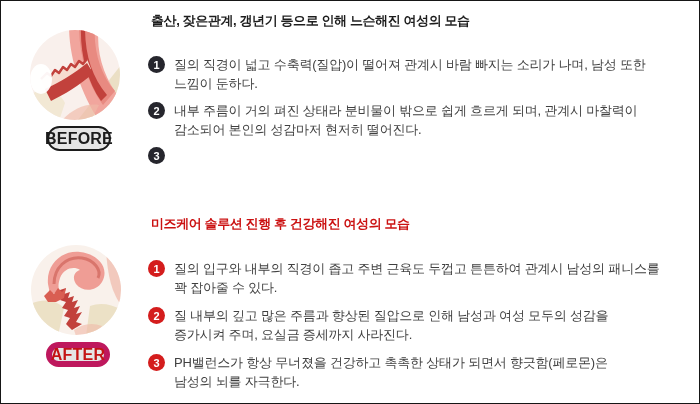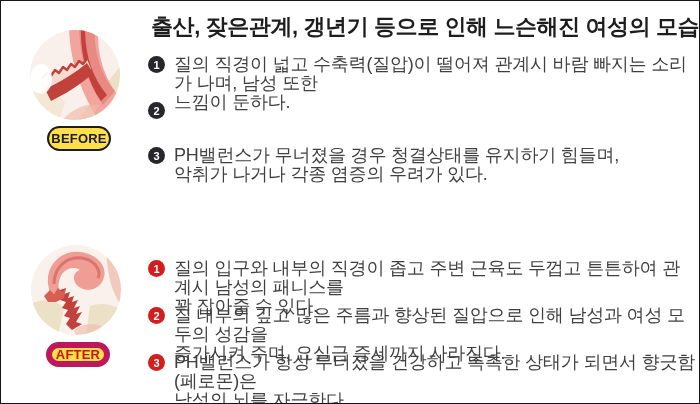--- a/index.html
+++ b/index.html
@@ -12,48 +12,48 @@
     font-family:"Liberation Sans","DejaVu Sans",sans-serif;
     overflow:hidden;
   }
   .illus{position:absolute;width:92px;height:92px;}
   #before-illus{left:28px;top:28px;}
   #after-illus{left:29px;top:243px;}
   .stamp{
     position:absolute;
     box-sizing:border-box;
     width:64px;height:25px;
-    background:#fde047;
+    background:#e5e5e5;
     border-radius:14px;
     display:flex;align-items:center;justify-content:center;
-    font-size:13px;font-weight:700;letter-spacing:0.2px;
+    font-size:16px;font-weight:700;letter-spacing:0.2px;
   }
   #before-stamp{left:46px;top:125px;border:2px solid #1c1c1c;color:#1c1c1c;}
   #after-stamp{left:45px;top:341px;border:6px solid #be185d;color:#c41414;}
   .sec-title{
     position:absolute;left:150px;
-    font-size:22px;font-weight:700;letter-spacing:-0.4px;
+    font-size:13px;font-weight:700;letter-spacing:-0.4px;
     white-space:nowrap;
   }
   #title-before{top:11px;color:#1d1d1d;}
   #title-after{top:214px;color:#cb1212;}
   .bullet{
     position:absolute;left:147px;width:548px;
     display:flex;gap:9px;align-items:flex-start;
   }
   .num{
     flex:0 0 17px;width:17px;height:17px;border-radius:50%;
     color:#ffffff;font-size:11px;font-weight:700;
     display:flex;align-items:center;justify-content:center;
     margin-top:1px;
   }
   .dark .num{background:#26262d;}
   .red  .num{background:#d41d1d;}
   .bullet-text{
-    font-size:18px;line-height:19px;color:#404040;
+    font-size:13px;line-height:19px;color:#404040;
     letter-spacing:-0.2px;white-space:pre-line;
   }
   #b1-1{top:54px;} #b1-2{top:100px;} #b1-3{top:145px;}
   #b2-1{top:258px;} #b2-2{top:305px;} #b2-3{top:352px;}
 </style>
 </head>
 <body>
 
 <div class="frame">
 
@@ -81,25 +81,25 @@
 
   <div class="sec-title" id="title-before">출산, 잦은관계, 갱년기 등으로 인해 느슨해진 여성의 모습</div>
 
   <div class="bullet dark" id="b1-1">
     <span class="num">1</span>
     <span class="bullet-text">질의 직경이 넓고 수축력(질압)이 떨어져 관계시 바람 빠지는 소리가 나며, 남성 또한
 느낌이 둔하다.</span>
   </div>
   <div class="bullet dark" id="b1-2">
     <span class="num">2</span>
+    <span class="bullet-text">내부 주름이 거의 펴진 상태라 분비물이 밖으로 쉽게 흐르게 되며, 관계시 마찰력이
+감소되어 본인의 성감마저 현저히 떨어진다.</span>
   </div>
   <div class="bullet dark" id="b1-3">
     <span class="num">3</span>
-    <span class="bullet-text">PH밸런스가 무너졌을 경우 청결상태를 유지하기 힘들며,
-악취가 나거나 각종 염증의 우려가 있다.</span>
   </div>
 
   <svg class="illus" id="after-illus" viewBox="0 0 92 92">
     <defs>
         <clipPath id="clipA">
           <circle cx="46" cy="46" r="45"></circle>
         </clipPath>
       </defs>
     <g clip-path="url(#clipA)">
       <rect width="92" height="92" fill="#f9f1eb"></rect>
@@ -108,20 +108,21 @@
       <path d="M76 6 L92 6 L92 62 C84 52 78 38 76 6 Z" fill="#f2c9bd"></path>
       <path d="M18 40 C16 20 32 6 50 8 C68 10 80 24 72 38 C66 48 52 48 46 40 C42 34 44 28 50 26 C44 22 34 24 30 34 C28 40 28 44 30 48 L20 50 Z" fill="#ef9d95"></path>
       <path d="M24 40 C24 24 36 12 52 14 C64 16 72 26 68 34" fill="none" stroke="#d9756c" stroke-width="3"></path>
       <path d="M30 46 L36 44 L34 50 L40 48 L38 54 L44 52 L42 58 L48 56 L44 64 L50 62 L46 70 L52 68 L46 78 L52 80 L42 86 L36 80 L40 74 L34 72 L38 66 L32 64 L36 58 L30 56 L34 52 L28 50 Z" fill="#c2413c"></path>
       <path d="M14 52 L20 46 L24 50 L28 44 L32 48 L36 44 L34 54 L26 58 L18 58 Z" fill="#d95e52"></path>
       <path d="M44 86 C52 80 62 78 72 82 L66 92 L46 92 Z" fill="#f0b9a8" opacity="0.6"></path>
     </g>
   </svg>
   <div class="stamp" id="after-stamp">AFTER</div>
 
+  <div class="sec-title" id="title-after">미즈케어 솔루션 진행 후 건강해진 여성의 모습</div>
 
   <div class="bullet red" id="b2-1">
     <span class="num">1</span>
     <span class="bullet-text">질의 입구와 내부의 직경이 좁고 주변 근육도 두껍고 튼튼하여 관계시 남성의 패니스를
 꽉 잡아줄 수 있다.</span>
   </div>
   <div class="bullet red" id="b2-2">
     <span class="num">2</span>
     <span class="bullet-text">질 내부의 깊고 많은 주름과 향상된 질압으로 인해 남성과 여성 모두의 성감을
 증가시켜 주며, 요실금 증세까지 사라진다.</span>

